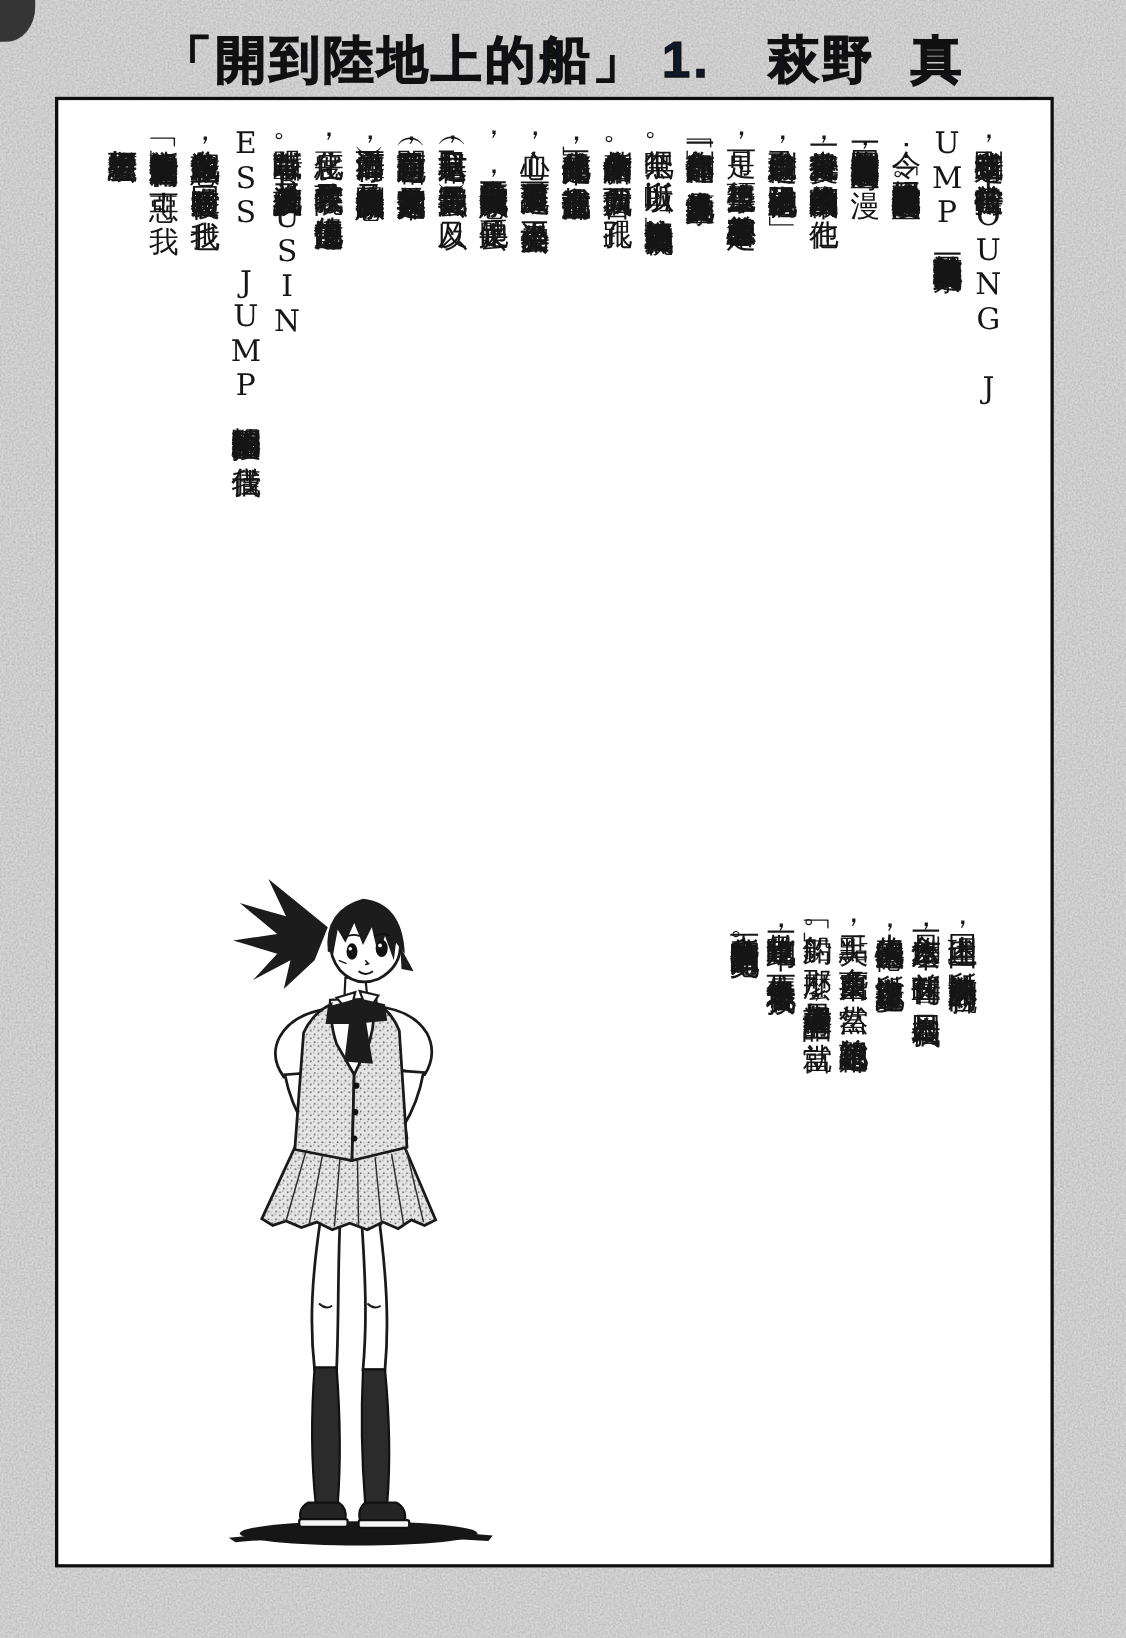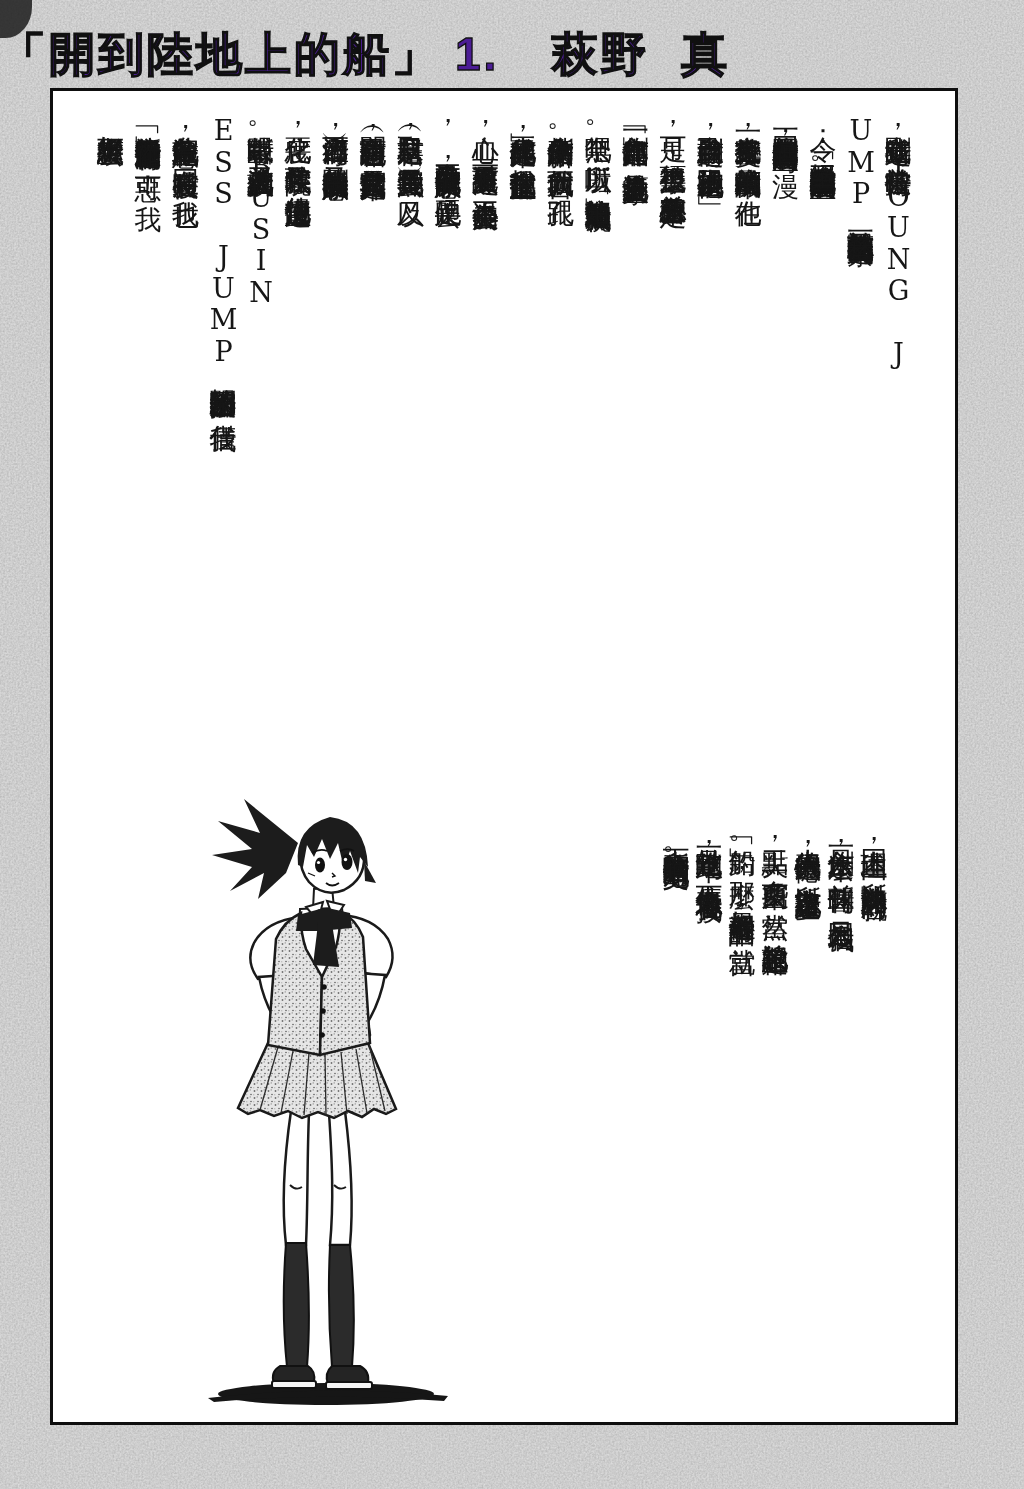--- a/index.html
+++ b/index.html
@@ -9,21 +9,21 @@
     background:#979797;
     font-family:"DejaVu Serif", serif;
   }
   .noise { position:absolute; left:0; top:0; z-index:0; }
   .corner-smudge {
     position:absolute; left:-12px; top:-14px; width:44px; height:52px;
     background:#1b1b1b; border-radius:0 0 60% 0; opacity:.85; z-index:2;
   }
   .title-bar {
     position:absolute; top:24px; left:0; width:100%; z-index:2;
-    text-align:left; color:#4c1d95;
+    text-align:center; color:#0f172a;
     font-family:"Liberation Sans", sans-serif;
     font-weight:900; font-size:46px; letter-spacing:3px;
     -webkit-text-stroke:1.3px #101010;
     white-space:nowrap;
   }
   .title-bar .t-num { margin-left:14px; }
   .title-bar .t-author { margin-left:52px; word-spacing:16px; }
   .panel {
     position:absolute; left:50px; top:88px; width:908px; height:1337px;
     background:#ffffff; border:3px solid #0e0e0e; z-index:1;

